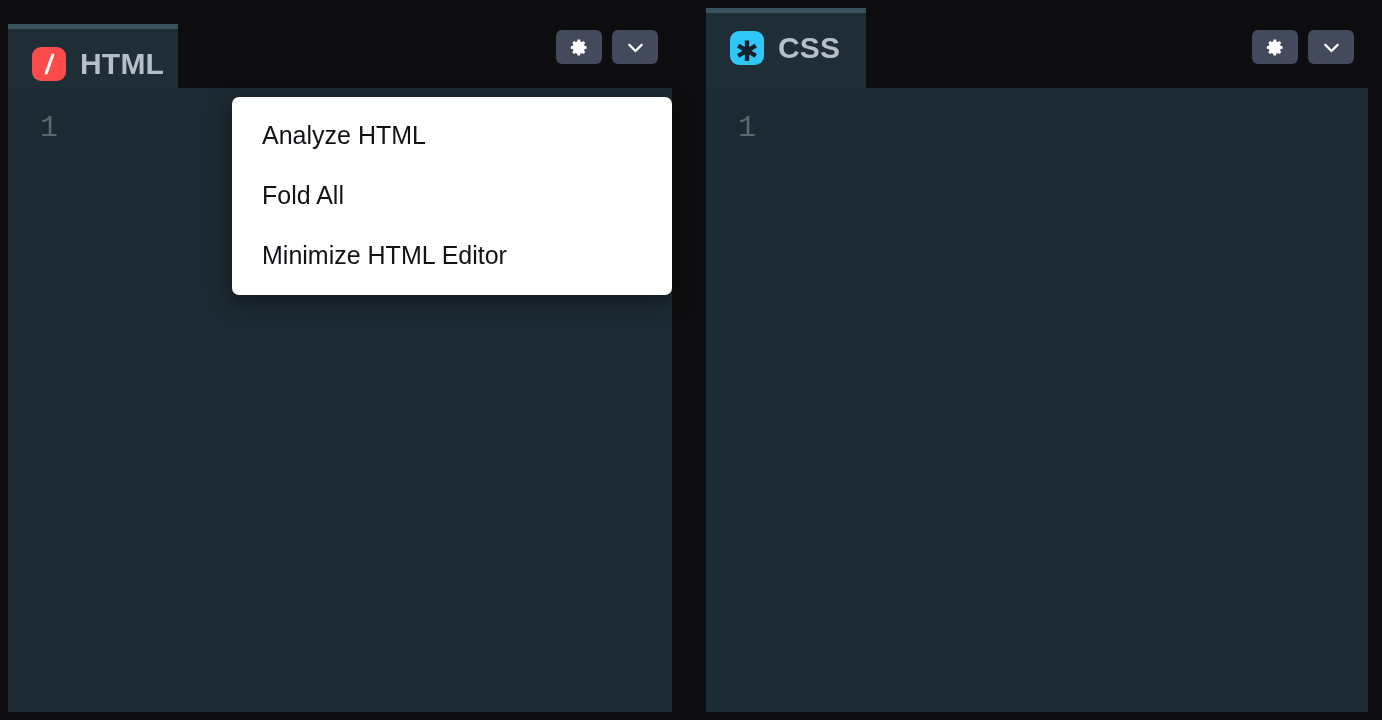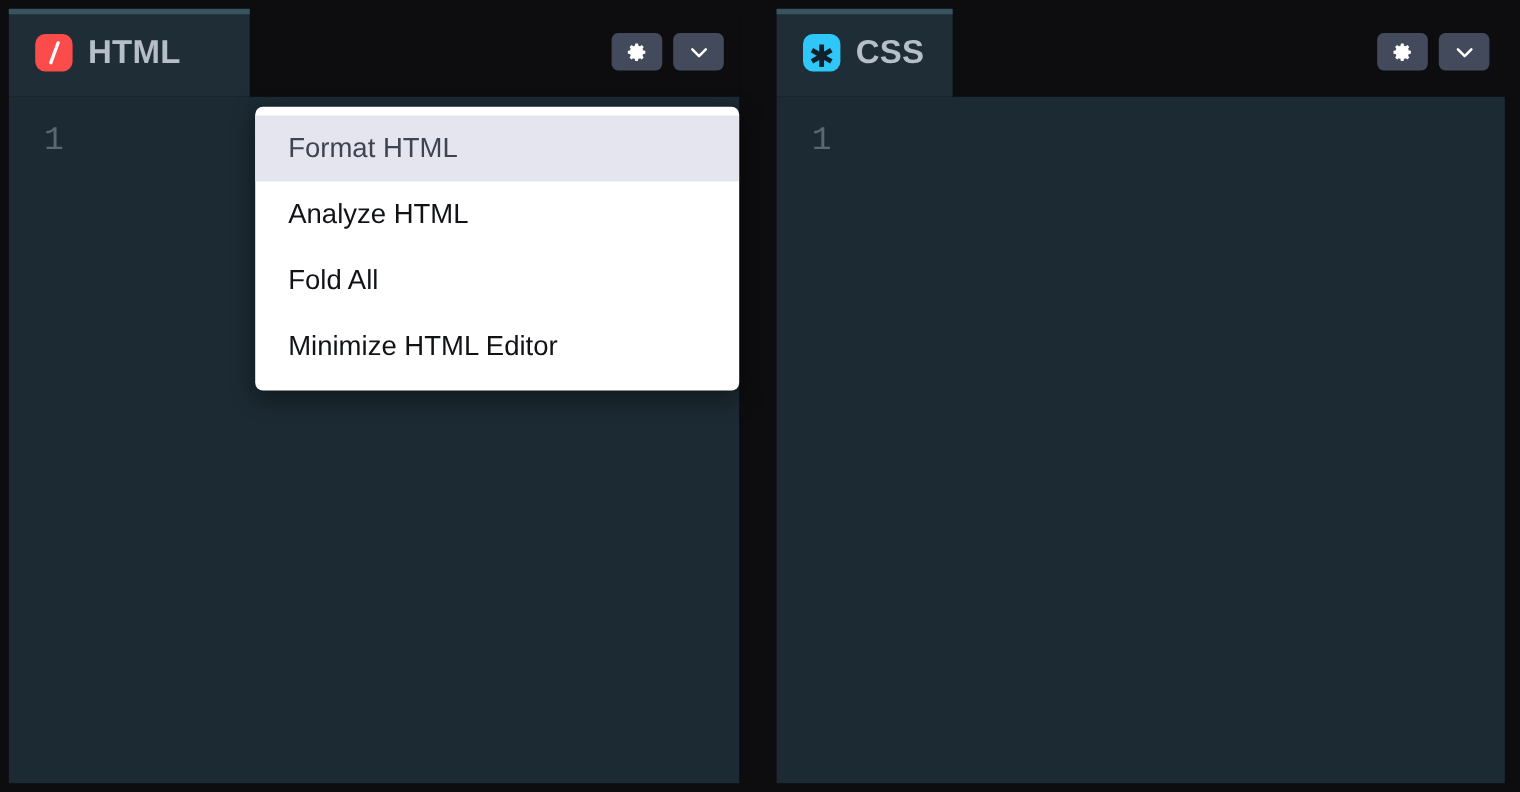--- a/index.html
+++ b/index.html
@@ -46,21 +46,21 @@
   .file-tab {
     position: absolute;
     left: 0; top: 0;
     height: 80px;
     background: #1e2d36;
     display: flex;
     align-items: center;
     padding-left: 24px;
     box-sizing: border-box;
   }
-  #tab-html { width: 219px; }
+  #tab-html { width: 170px; margin-top: 16px; }
   #tab-css  { width: 160px; }
 
   .tab-accent {
     position: absolute;
     left: 0; top: 0;
     width: 100%;
     height: 5px;
     background: #37545f;
   }
 
@@ -262,19 +262,18 @@
 
     <div class="editor-body">
       <div class="gutter">
         <div class="line-no">1</div>
       </div>
       <div class="code-area"></div>
     </div>
   </div>
 
   <div id="dropdown-menu">
-    <div class="menu-item active">Format HTML</div>
     <div class="menu-item">Analyze HTML</div>
     <div class="menu-item">Fold All</div>
     <div class="menu-item">Minimize HTML Editor</div>
   </div>
 
 </div>
 
 </body></html>

